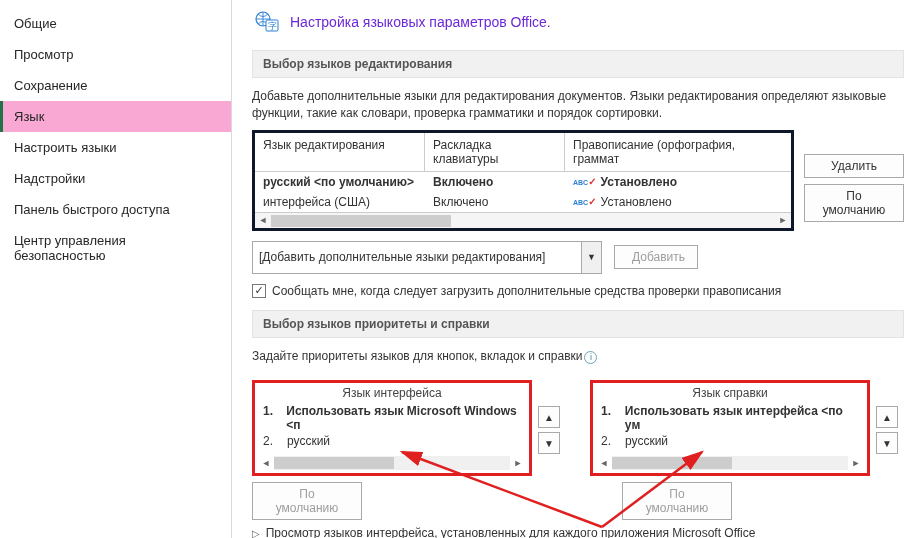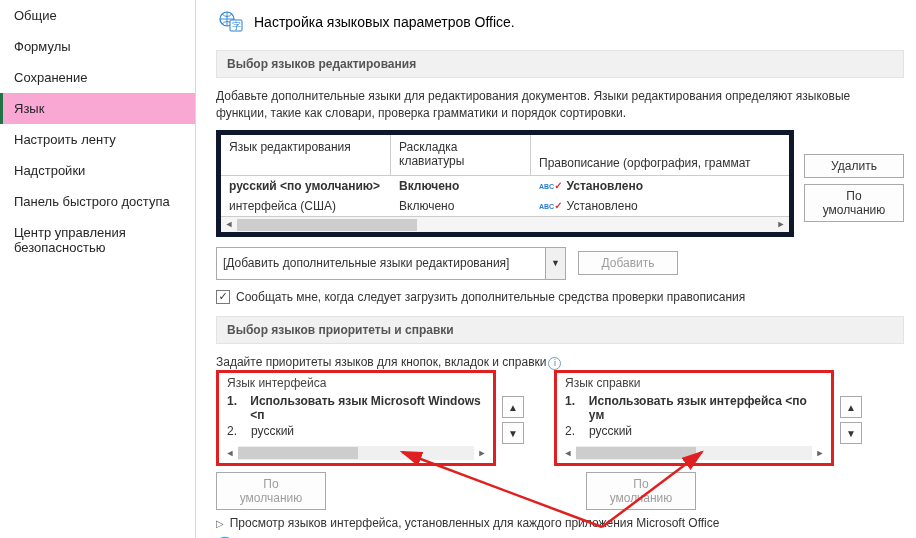--- a/index.html
+++ b/index.html
@@ -1,38 +1,38 @@
 <!DOCTYPE html>
 <html><head>
 <meta charset="utf-8">
 <style>
   * { box-sizing: border-box; margin: 0; padding: 0; }
   body { font-family: "Segoe UI", Tahoma, sans-serif; font-size: 12px; color: #333; background: #fff; width: 916px; height: 538px; overflow: hidden; position: relative; }
   .layout { display: flex; height: 100%; }
 
-  .sidebar { width: 196px; background: #fff; border-right: 1px solid #d9d9d9; }
+  .sidebar { width: 232px; background: #fff; border-right: 1px solid #d9d9d9; padding-top: 8px; }
   .sidebar-item { padding: 8px 14px; cursor: pointer; color: #262626; font-size: 13px; }
   .sidebar-item.active { background: #f9a8d4; position: relative; }
   .sidebar-item.active::before { content:""; position:absolute; left:0; top:0; bottom:0; width:3px; background:#217346; }
 
   .main { flex: 1; padding: 8px 12px 0 20px; overflow: hidden; }
 
   .page-header { display: flex; align-items: center; margin-bottom: 14px; }
   .page-icon { width: 28px; height: 28px; margin-right: 10px; display:flex; align-items:center; justify-content:center; }
-  .page-title { font-size: 14px; color: #000000; }
+  .page-title { font-size: 14px; color: #6d28d9; }
 
   .section-bar { background: #f1f1f1; border: 1px solid #e3e3e3; padding: 6px 10px; font-size: 12px; font-weight: bold; color: #555; margin-bottom: 10px; }
 
   .desc { font-size: 12px; color: #333; margin-bottom: 8px; line-height: 1.4; }
 
   .edit-row { display:flex; align-items:flex-start; gap:10px; }
-  .edit-table-wrap { flex:1; border:5px solid #0f172a; }
+  .edit-table-wrap { flex:1; border:3px solid #0f172a; }
   .hdrs { display:flex; border-bottom:1px solid #ccc; background:#fff; }
   .hdrs div { padding:5px 8px; font-size:12px; border-right:1px solid #ccc; }
-  .col1 { width:170px; } .col2 { width:140px; } .col3 { flex:1;margin-top:16px; }
+  .col1 { width:170px; } .col2 { width:140px; } .col3 { flex:1; }
   .rows .row { display:flex;align-items:flex-end; }
   .rows .row span.cell { padding:3px 8px; font-size:12px; }
   .row .c1 { width:170px; } .row .c2 { width:140px; } .row .c3 { flex:1; display:flex; align-items:center; gap:4px; }
   .hscroll { display:flex; align-items:center; height:16px; border-top:1px solid #ccc; background:#f5f5f5; }
   .hscroll .arrow { width:16px; text-align:center; font-size:9px; color:#666; }
   .hscroll .track { flex:1; position:relative; height:100%; }
   .hscroll .thumb { position:absolute; left:0; top:2px; height:12px; width:180px; background:#cdcdcd; }
 
   .side-btns { width:100px; display:flex; flex-direction:column; gap:6px; margin-top:24px; }
   .btn { border:1px solid #a9a9a9; background:#fdfdfd; padding:4px 17px; font-size:12px; text-align:center; cursor:pointer; }
@@ -42,21 +42,21 @@
   .combo { display:flex; align-items:center; border:1px solid #a9a9a9; width:350px; height:33px; }
   .combo-text { flex:1; padding:0 6px; font-size:12px; color:#333; }
   .combo-btn { width:20px; height:100%; border-left:1px solid #a9a9a9; background:#f0f0f0; display:flex; align-items:center; justify-content:center; font-size:9px; }
 
   .check { display:flex; align-items:center; gap:6px; margin-bottom:12px; }
   .cbox { width:14px; height:14px; border:1px solid #777; background:#fff; display:inline-flex; align-items:center; justify-content:center; font-size:11px; color:#333; }
 
   .pri-row { display:flex; gap:30px; }
   .pri-block { display:flex; align-items:flex-start; gap:6px; }
   .listbox { border:3px solid #e02020; width:280px; height:96px; position:relative; background:#fff; }
-  .lb-title { padding:3px 8px; font-size:12px; color:#444; }
+  .lb-title { padding:3px 8px; font-size:12px; color:#444;text-align:center; }
   .lb-items { padding:0 8px; }
   .lb-item { display:flex; gap:10px; font-size:12px; padding:1px 0; }
   .lb-item .num { width:14px; }
   .lb-item.bold { font-weight:bold; }
   .lb-hscroll { position:absolute; left:3px; right:3px; bottom:2px; display:flex; align-items:center; height:16px; }
   .lb-hscroll .arrow { width:16px; text-align:center; font-size:9px; color:#666; }
   .lb-hscroll .track { flex:1; position:relative; height:14px; background:#f0f0f0; }
   .lb-hscroll .thumb { position:absolute; left:0; top:1px; height:12px; width:120px; background:#cdcdcd; }
   .updown { display:flex; flex-direction:column; gap:4px; margin-top:26px; }
   .updown .sq { width:22px; height:22px; border:1px solid #a9a9a9; background:#fdfdfd; display:flex; align-items:center; justify-content:center; font-size:10px; }
@@ -73,24 +73,24 @@
   .info { display:inline-block; width:13px; height:13px; border:1px solid #6aa3b9; border-radius:50%; font-size:9px; color:#4b84a0; text-align:center; line-height:11px; margin-left:2px; }
   .abc-icon { font-size:7px; font-weight:bold; color:#2b7fd2; line-height:7px; }
   .abc-icon .tick { color:#e03030; font-size:10px; }
 </style>
 </head>
 <body>
 
 <div class="layout">
   <div class="sidebar">
     <div class="sidebar-item">Общие</div>
-    <div class="sidebar-item">Формулы</div>
+    <div class="sidebar-item">Просмотр</div>
     <div class="sidebar-item">Сохранение</div>
     <div class="sidebar-item active">Язык</div>
-    <div class="sidebar-item">Настроить ленту</div>
+    <div class="sidebar-item">Настроить языки</div>
     <div class="sidebar-item">Надстройки</div>
     <div class="sidebar-item">Панель быстрого доступа</div>
     <div class="sidebar-item">Центр управления безопасностью</div>
   </div>
 
   <div class="main">
     <div class="page-header">
       <span class="page-icon">
         <svg width="26" height="26" viewBox="0 0 26 26">
             <circle cx="10" cy="10" r="7" fill="none" stroke="#2a7fd4" stroke-width="1.2"></circle>
@@ -142,30 +142,30 @@
         <div class="btn">Удалить</div>
         <div class="btn">По умолчанию</div>
       </div>
     </div>
 
     <div class="add-row">
       <div class="combo">
         <span class="combo-text">[Добавить дополнительные языки редактирования]</span>
         <span class="combo-btn">▼</span>
       </div>
-      <div class="btn disabled" style="width:100px">Добавить</div>
+      <div class="btn disabled" style="width:84px">Добавить</div>
     </div>
 
     <div class="check">
       <span class="cbox">✓</span>
       <span>Сообщать мне, когда следует загрузить дополнительные средства проверки правописания</span>
     </div>
 
     <div class="section-bar">Выбор языков приоритеты и справки</div>
-    <div class="desc" style="margin-bottom:0">
+    <div class="desc" style="margin-bottom:16px">
       <span>Задайте приоритеты языков для кнопок, вкладок и справки</span><span class="info">i</span>
     </div>
 
     <div class="pri-row">
       <div class="pri-block">
         <div class="listbox">
           <div class="lb-title">Язык интерфейса</div>
           <div class="lb-items">
             <div class="lb-item bold">
                 <span class="num">1.</span>

